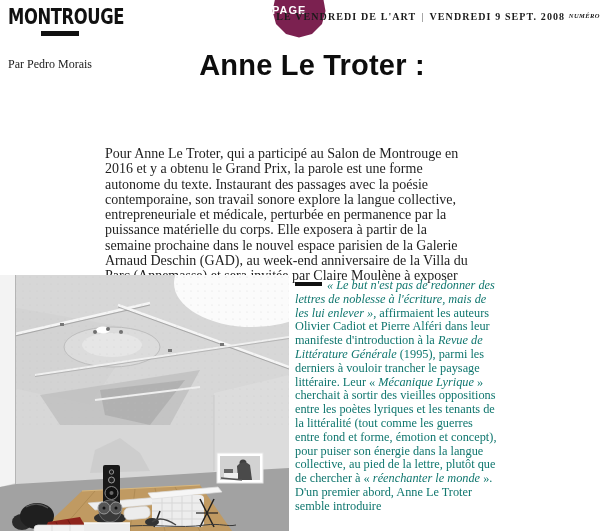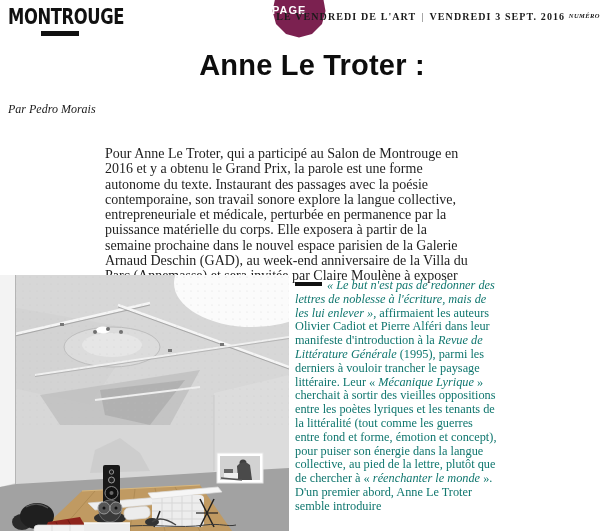--- a/index.html
+++ b/index.html
@@ -20,21 +20,21 @@
   .badge-page{display:block;font-size:11px;letter-spacing:1px;}
   .badge-num{display:block;font-size:13px;margin-top:17px;letter-spacing:1px;}
 
   .masthead{position:absolute;right:8px;top:11px;white-space:nowrap;
             font-family:"Liberation Serif",serif;font-weight:bold;font-size:10px;
             letter-spacing:1.1px;color:#1a1a1a;}
   .masthead .sep{font-weight:normal;color:#555;padding:0 5px;}
   .masthead .issue{font-size:6.5px;font-style:italic;letter-spacing:.4px;vertical-align:2px;}
 
   
-  .byline{position:absolute;left:8px;top:57px;font-style:italic;font-size:12px;color:#1a1a1a;margin-top:45px;}
+  .byline{position:absolute;left:8px;top:57px;font-size:12px;color:#1a1a1a;}
   .title{position:absolute;left:0;right:0;top:49px;text-align:center;
          font-family:"Liberation Sans","DejaVu Sans",sans-serif;font-weight:bold;
          font-size:29px;line-height:33px;letter-spacing:.2px;color:#0d0d0d;}
 
   
   .intro{position:absolute;left:105px;top:110px;width:367px;
          font-size:14px;line-height:15.3px;color:#1e1e1e;margin-top:36px;}
 
   
   .photo{position:absolute;left:0;top:275px;width:289px;height:256px;overflow:hidden;background:#d7d7d7;}
@@ -59,21 +59,21 @@
     <svg width="54" height="54" viewBox="0 0 54 54">
       <polygon points="27,0.5 41,3.5 51,13 53.5,27 50,40 40,50 27,53.5 14,50 4,40 0.5,27 3.5,13 13,3.5" fill="#7b2150"></polygon>
     </svg>
     <div class="badge-txt">
       <span class="badge-page">PAGE</span>
       <span class="badge-num">07</span>
     </div>
   </div>
 
   <div class="masthead">
-    <span>LE VENDREDI DE L'ART</span><span class="sep">|</span><span>VENDREDI 3 SEPT. 2016</span>
+    <span>LE VENDREDI DE L'ART</span><span class="sep">|</span><span>VENDREDI 9 SEPT. 2008</span>
     <span class="issue">NUMÉRO 1127</span>
   </div>
 
   <div class="byline">Par Pedro Morais</div>
   <div class="title">
     <div>Anne Le Troter :</div>
   </div>
 
   <div class="intro">Pour Anne Le Troter, qui a participé au Salon de Montrouge en 2016 et y a obtenu le Grand Prix, la parole est une forme autonome du texte. Instaurant des passages avec la poésie contemporaine, son travail sonore explore la langue collective, entrepreneuriale et médicale, perturbée en permanence par la puissance matérielle du corps. Elle exposera à partir de la semaine prochaine dans le nouvel espace parisien de la Galerie Arnaud Deschin (GAD), au week-end anniversaire de la Villa du Parc (Annemasse) et sera invitée par Claire Moulène à exposer au Palais de Tokyo en 2017.</div>
 

